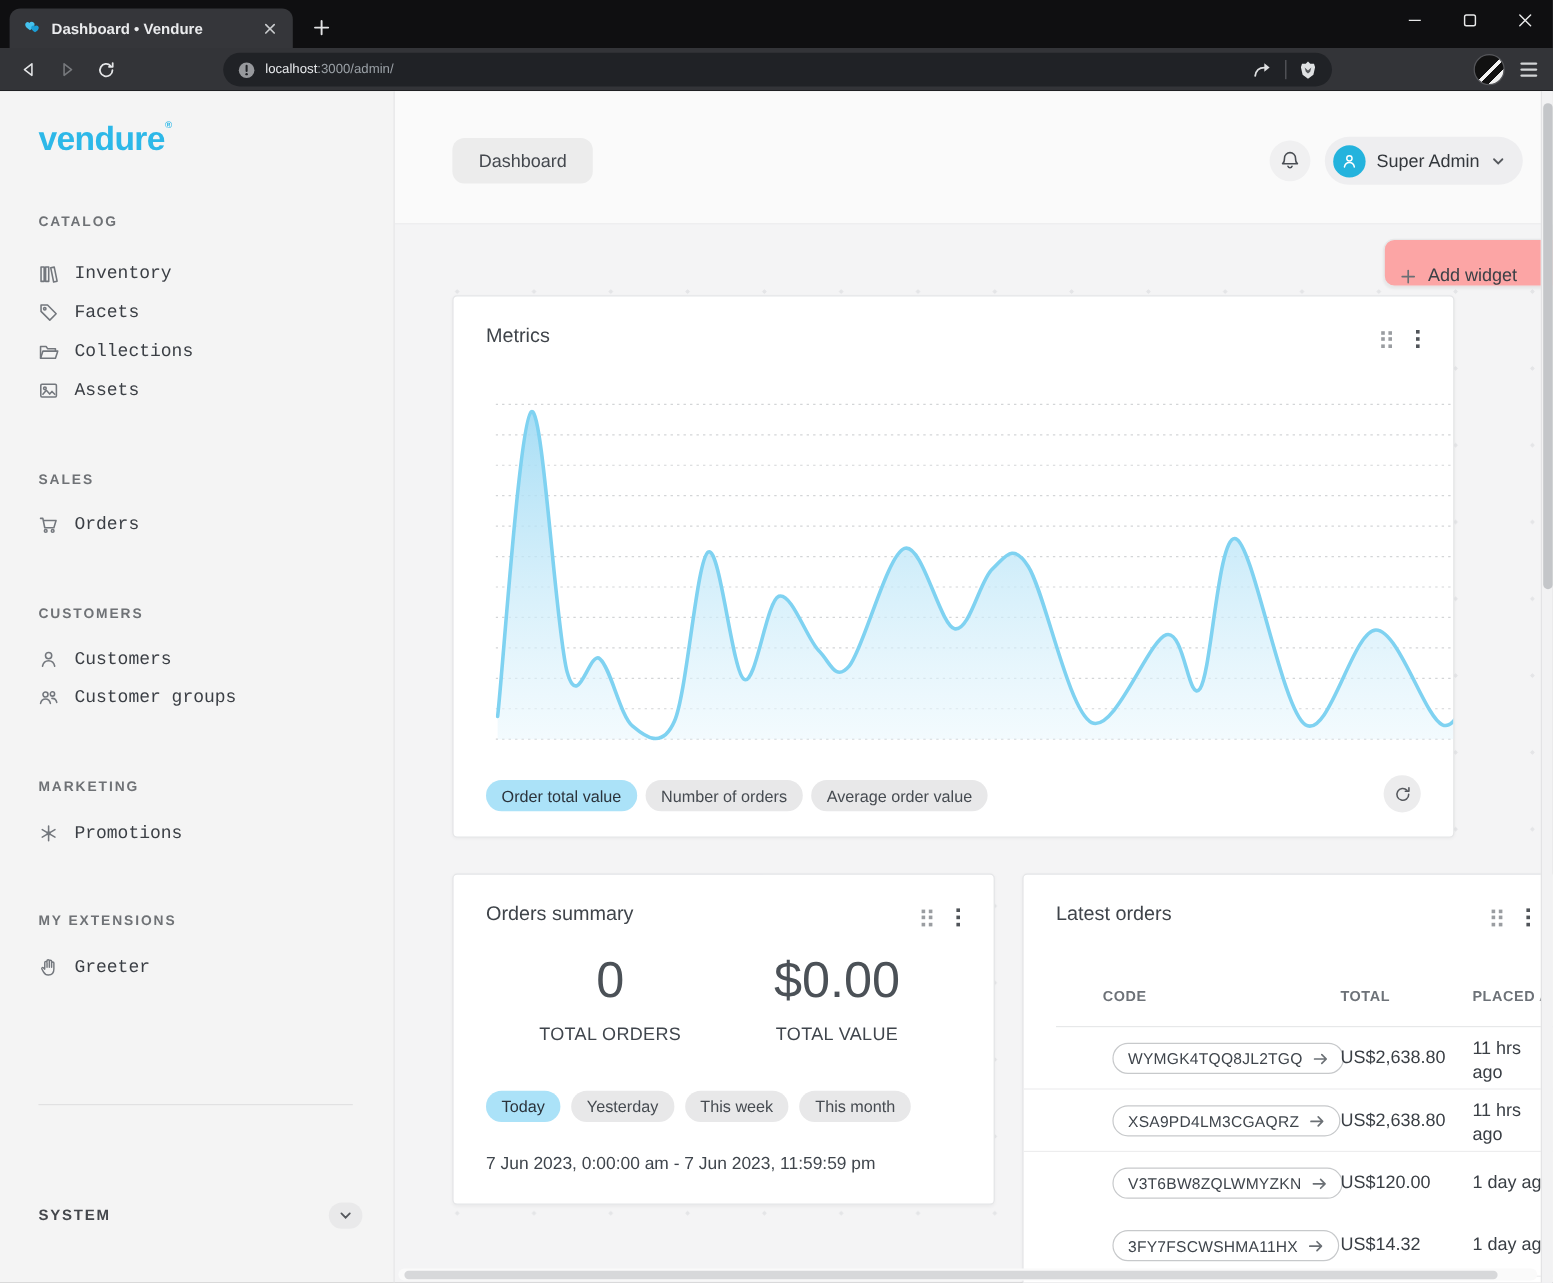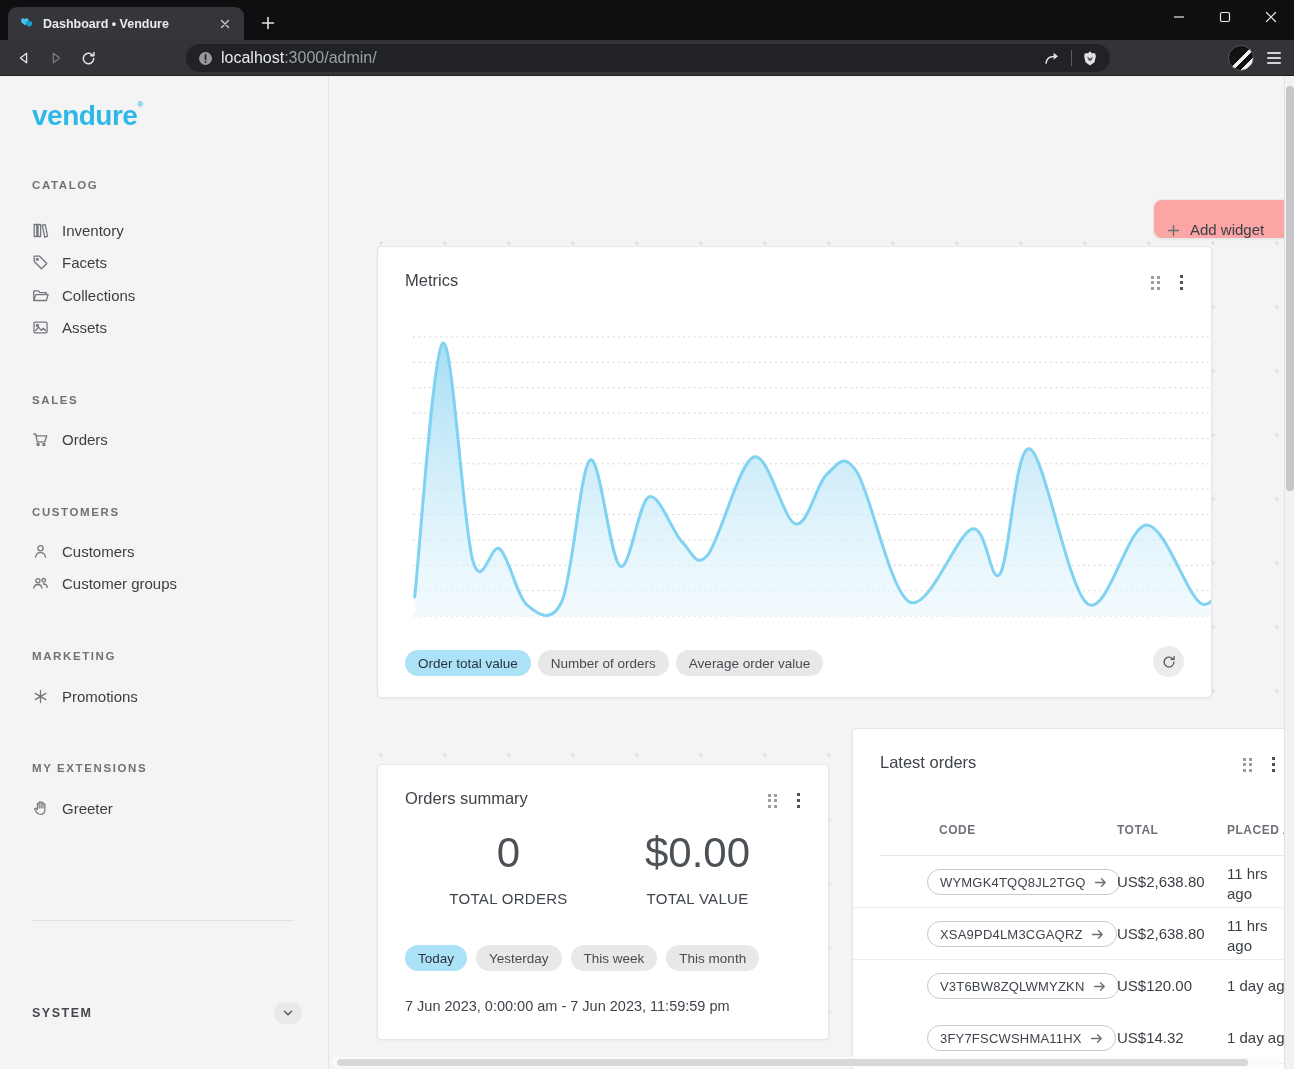--- a/index.html
+++ b/index.html
@@ -24,41 +24,41 @@
   .wincontrols { position:absolute; right:0; top:0; height:34px; display:flex; }
   .winbtn { width:46px; height:34px; display:flex; align-items:center; justify-content:center; }
 
   .toolbar { height:36px; background:#333438; position:relative; border-bottom:1px solid #1f2023; }
   .navbtn { position:absolute; top:4px; width:28px; height:28px; display:flex; align-items:center; justify-content:center; border-radius:50%; }
   .urlbar {
     position:absolute; left:186px; top:4px; width:924px; height:28px;
     background:#202226; border-radius:14px;
     display:flex; align-items:center; padding:0 12px; gap:8px;
   }
-  .url-text { font-size:16px; white-space:nowrap; }
+  .url-text { font-size:11px; white-space:nowrap; }
   .url-host { color:#e8eaed; }
   .url-rest { color:#9aa0a6; }
   .url-right { margin-left:auto; display:flex; align-items:center; gap:10px; }
   .url-sep { width:1px; height:16px; background:#5b5d61; }
   .profile-avatar {
     position:absolute; right:40px; top:5px; width:26px; height:26px; border-radius:50%;
     background:repeating-linear-gradient(315deg,#111 0 5px,#f2f2f2 5px 9px,#111 9px 14px,#f2f2f2 14px 17px,#111 17px 26px);
     border:1px solid #55565a;
   }
   .menu-btn { position:absolute; right:8px; top:6px; width:24px; height:24px; display:flex; flex-direction:column; justify-content:center; gap:3px; align-items:center; }
   .menu-btn i { display:block; width:14px; height:2px; background:#d2d3d5; border-radius:1px; }
 
   
   .app { display:flex; height:993px; background:#fff; position:relative; }
 
   .sidebar { width:329px; background:#f4f4f4; border-right:1px solid #e4e4e5; position:relative; flex:none; }
   .logo { position:absolute; left:32px; top:24px; color:#2db8e8; font-size:28px; font-weight:700; letter-spacing:-0.5px; }
   .logo sup { font-size:8px; vertical-align:18px; }
   .nav-label { position:absolute; left:32px; font-size:11.5px; font-weight:600; color:#6f7276; letter-spacing:1.6px; }
-  .nav-item { position:absolute; left:32px; display:flex; align-items:flex-end; gap:13px; height:22px; cursor:pointer; }
+  .nav-item { position:absolute; left:32px; display:flex; align-items:center; gap:13px; height:22px; cursor:pointer;font-family:Liberation Mono, monospace; }
   .nav-item span.lbl { font-size:15px; color:#3b3f45; }
   .side-divider { position:absolute; left:32px; right:34px; height:1px; background:#e1e1e2; }
   .collapse-row { position:absolute; left:32px; right:26px; height:24px; display:flex; align-items:center; justify-content:space-between; }
   .collapse-row .clbl { font-size:12.5px; font-weight:600; color:#44474c; letter-spacing:1.5px; }
   .chev-pill { width:28px; height:22px; border-radius:11px; background:#e9e9ea; display:flex; align-items:center; justify-content:center; }
 
   .main { flex:1; position:relative; background:#f4f4f5; overflow:hidden; }
   .dot-grid { position:absolute; left:0; right:0; top:111px; bottom:0;
     background-image:radial-gradient(circle,#e4e5e7 1.6px,transparent 1.8px);
     background-size:64px 64px; background-position:20px 24px; }
@@ -73,21 +73,21 @@
   .user-name { font-size:15px; color:#33373c; }
 
   .add-widget { position:absolute; left:824px; top:123px; width:151px; height:40px; background:#fca5a5; border:1px solid #e7e8e9;
     border-radius:9px; box-shadow:0 1px 2px rgba(0,0,0,.05); display:flex; align-items:flex-end; padding:0 12px; gap:9px; z-index:3; }
   .add-widget .awlbl { font-size:15px; color:#3b4046; }
   .add-widget .kebab { margin-left:auto; }
 
   .card { position:absolute; background:#fff; border:1px solid #e4e5e7; border-radius:4px;
     box-shadow:0 1px 3px rgba(0,0,0,.04); overflow:hidden; z-index:1; }
   #metrics-card { left:48px; top:170px; width:835px; height:452px; }
-  #summary-card { left:48px; top:652px; width:452px; height:276px;margin-top:36px; }
+  #summary-card { left:48px; top:652px; width:452px; height:276px; }
   #latest-card  { left:523px; top:652px; width:452px; height:360px; }
   .card-title { position:absolute; left:27px; top:24px; font-size:16.5px; color:#3f444a; }
   .widget-icons { position:absolute; top:28px; right:28px; display:flex; gap:20px; align-items:center; }
   .drag-handle { display:grid; grid-template-columns:repeat(2,3px); grid-auto-rows:3px; gap:2.5px; cursor:grab; }
   .drag-handle i { background:#9a9da1; }
   .kebab { display:grid; grid-auto-rows:3.4px; gap:2.6px; cursor:pointer; }
   .kebab i { width:3.4px; background:#505459; }
 
   .chart-wrap { position:absolute; left:35px; top:85px; width:852px; height:290px; }
   .gridline { stroke:#d3d5d7; stroke-width:1; stroke-dasharray:2 3.4; }
@@ -100,21 +100,21 @@
     display:flex; align-items:center; justify-content:center; cursor:pointer; }
 
   .stats { position:absolute; top:64px; left:0; right:0; display:flex; padding:0 36px; }
   .stat { flex:1; text-align:center; }
   .stat-value { font-size:42px; color:#4b5157; }
   .stat-label { margin-top:13px; font-size:15px; color:#3f454c; letter-spacing:.3px; }
   .summary-filters { position:absolute; left:27px; top:180px; display:flex; gap:9px; }
   .summary-date { position:absolute; left:27px; top:233px; font-size:14.5px; color:#3f454c; }
 
   .thead-cell { position:absolute; top:94px; font-size:12px; font-weight:700; color:#6d7278; letter-spacing:.5px; white-space:nowrap; }
-  .th-code { left:86px; } .th-total { left:264px; } .th-placed { left:374px; width:64px; overflow:hidden; }
+  .th-code { left:66px; } .th-total { left:264px; } .th-placed { left:374px; width:64px; overflow:hidden; }
   .tdivider { position:absolute; left:27px; right:0; top:126px; height:1px; background:#e7e8e9; }
   .trow { position:absolute; left:0; right:0; height:52px; border-bottom:1px solid #ededee; }
   .trow:nth-of-type(8) { border-bottom:none; }
   .code-pill { position:absolute; left:74px; top:13px; height:26px; border:1px solid #c7c9cb; border-radius:13px;
     display:flex; align-items:center; gap:8px; padding:0 12px; font-size:13px; color:#3f454c; letter-spacing:.2px; cursor:pointer; background:#fff; }
   .td-total { position:absolute; left:264px; top:17px; font-size:15px; color:#3a3f45; white-space:nowrap; }
   .td-placed { position:absolute; left:374px; font-size:15px; color:#3a3f45; }
   .td-placed.wrap2 { top:8px; width:52px; line-height:1.35; }
   .td-placed.clip1 { top:17px; width:59px; white-space:nowrap; overflow:hidden; }
 
@@ -321,20 +321,45 @@
           <svg width="12" height="12" viewBox="0 0 12 12" fill="none" stroke="#54575c" stroke-width="1.5" stroke-linecap="round">
             <path d="M2.5 4.2L6 7.7l3.5-3.5"></path>
           </svg>
         </span>
     </div>
   </aside>
 
   <div class="main">
     <div class="dot-grid"></div>
 
+    <div class="main-header">
+      <div class="page-pill">Dashboard</div>
+      <div class="bell-btn">
+        <span>
+            <svg width="18" height="18" viewBox="0 0 18 18" fill="none" stroke="#4a4e54" stroke-width="1.3" stroke-linecap="round" stroke-linejoin="round">
+              <path d="M9 2.2a4.6 4.6 0 00-4.6 4.6c0 3.6-1.6 4.6-1.6 4.6h12.4s-1.6-1-1.6-4.6A4.6 4.6 0 009 2.2z"></path>
+              <path d="M7.3 13.6a1.8 1.8 0 003.4 0"></path>
+            </svg>
+          </span>
+      </div>
+      <div class="user-pill">
+        <span class="user-avatar">
+            <svg width="15" height="15" viewBox="0 0 17 17" fill="none" stroke="#ffffff" stroke-width="1.4" stroke-linecap="round">
+              <circle cx="8.5" cy="5.6" r="2.5"></circle>
+              <path d="M3.8 13.8c.6-2.8 2.4-4.2 4.7-4.2s4.1 1.4 4.7 4.2"></path>
+            </svg>
+          </span>
+        <span class="user-name">Super Admin</span>
+        <span>
+            <svg width="13" height="13" viewBox="0 0 13 13" fill="none" stroke="#55585d" stroke-width="1.5" stroke-linecap="round">
+              <path d="M3 4.7l3.5 3.5L10 4.7"></path>
+            </svg>
+          </span>
+      </div>
+    </div>
 
     <div class="add-widget">
       <span>
           <svg width="15" height="15" viewBox="0 0 15 15" fill="none" stroke="#6a6f74" stroke-width="1.4" stroke-linecap="round">
             <path d="M7.5 2.5v10M2.5 7.5h10"></path>
           </svg>
         </span>
       <span class="awlbl">Add widget</span>
       <span class="kebab">
           <i></i>

